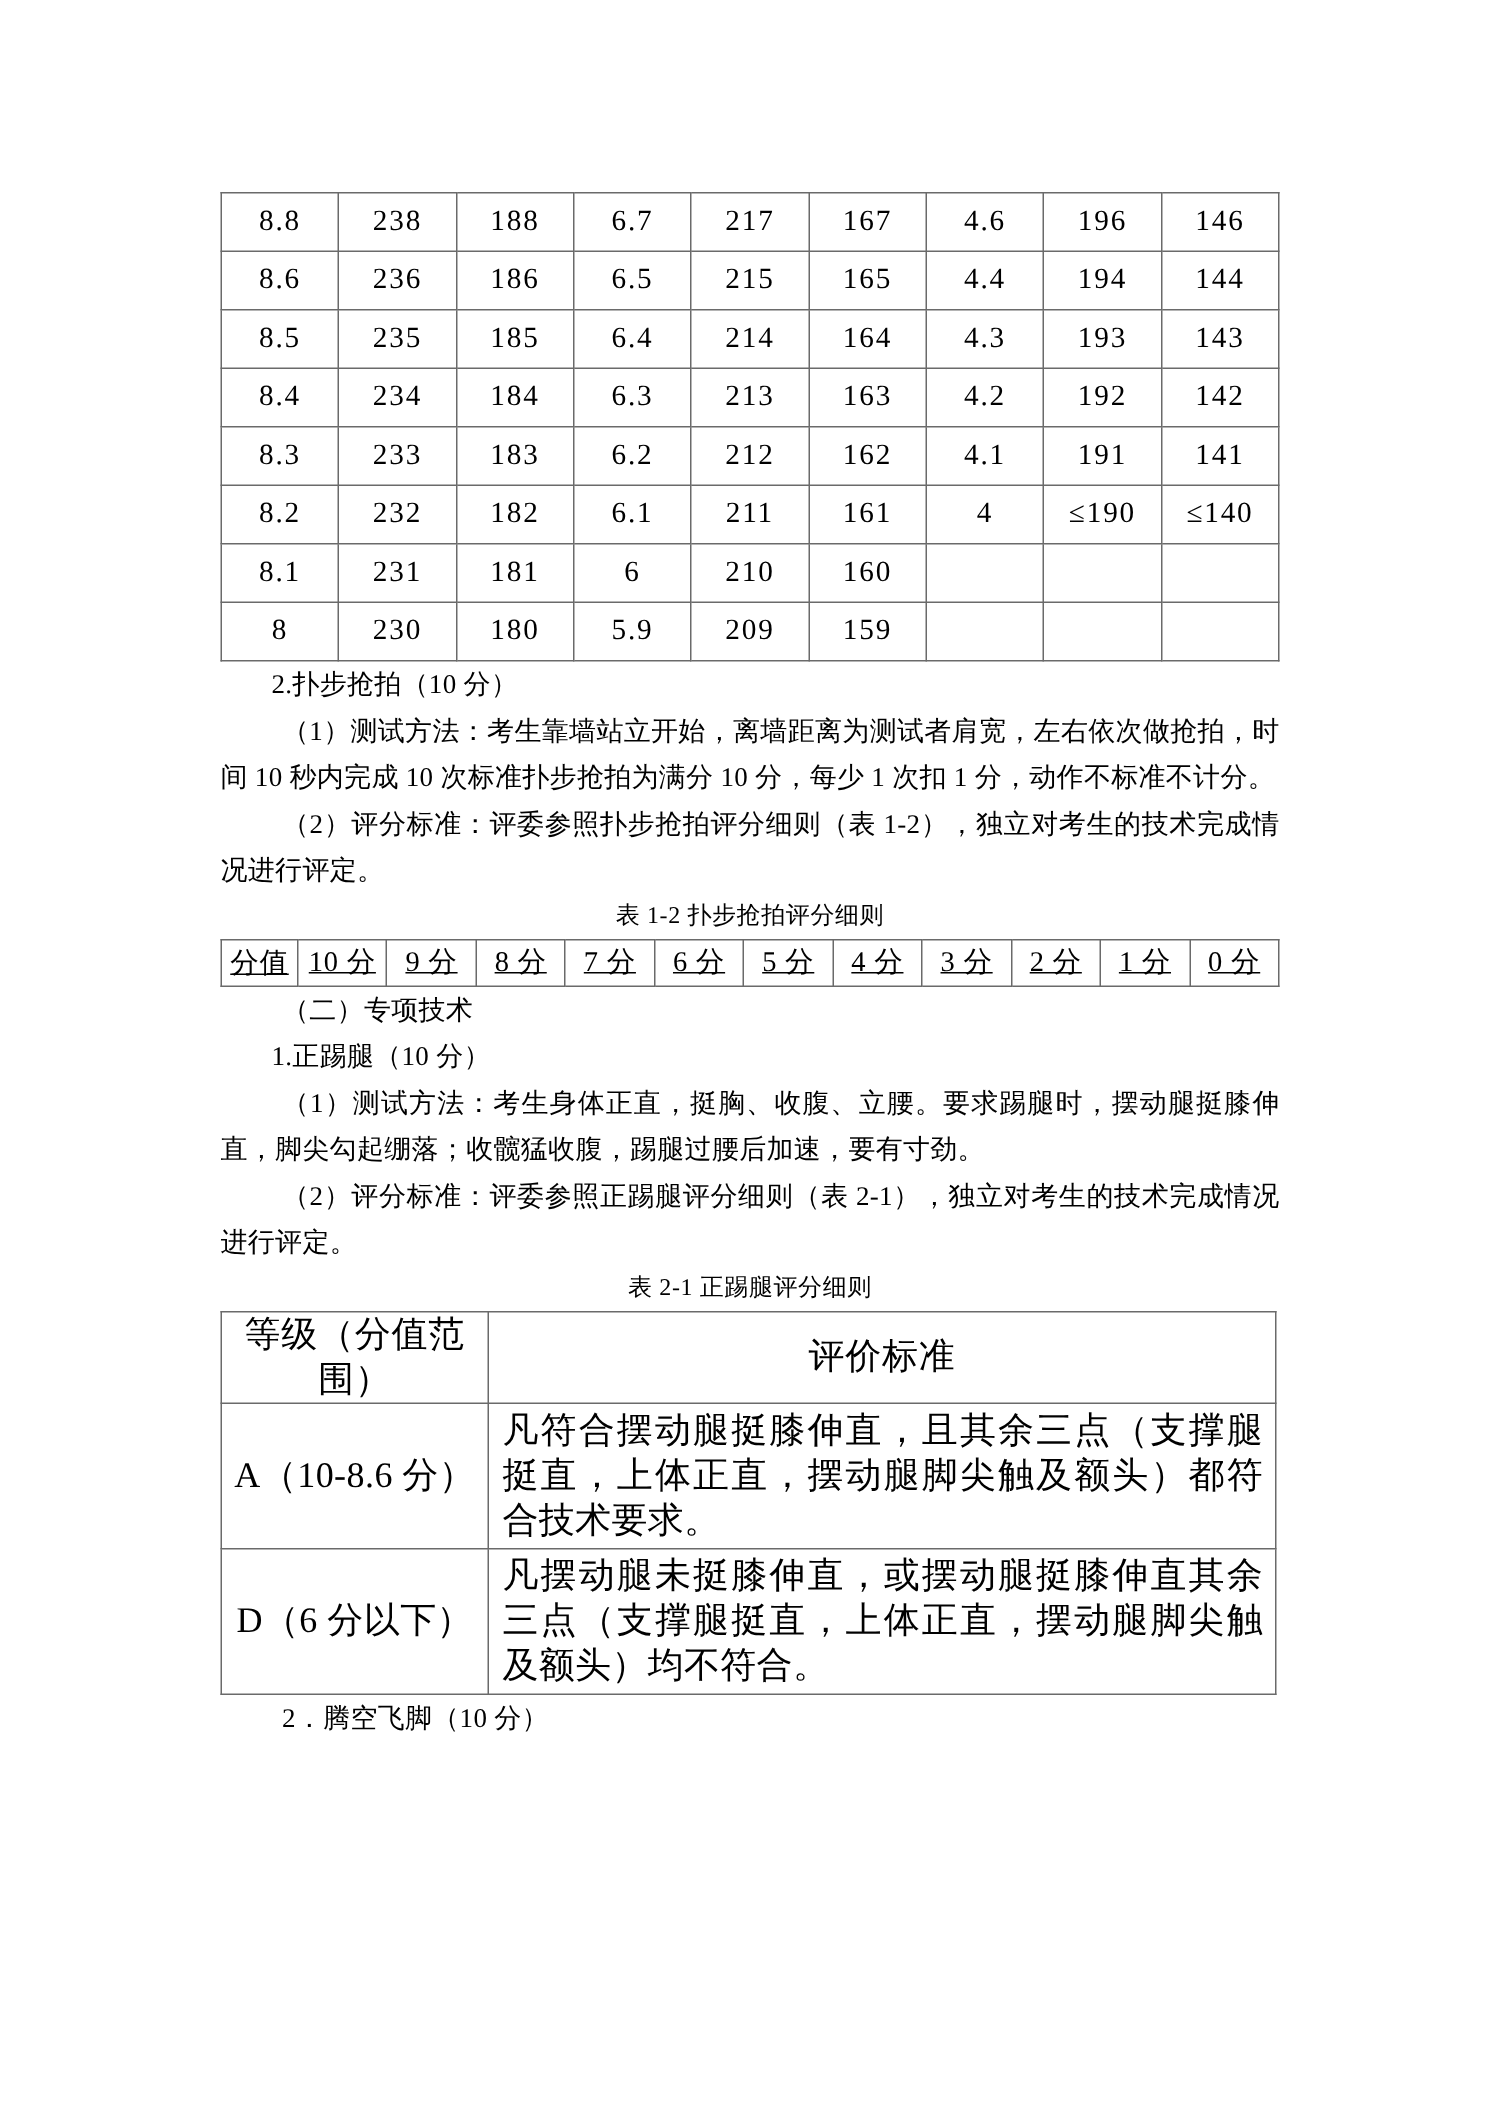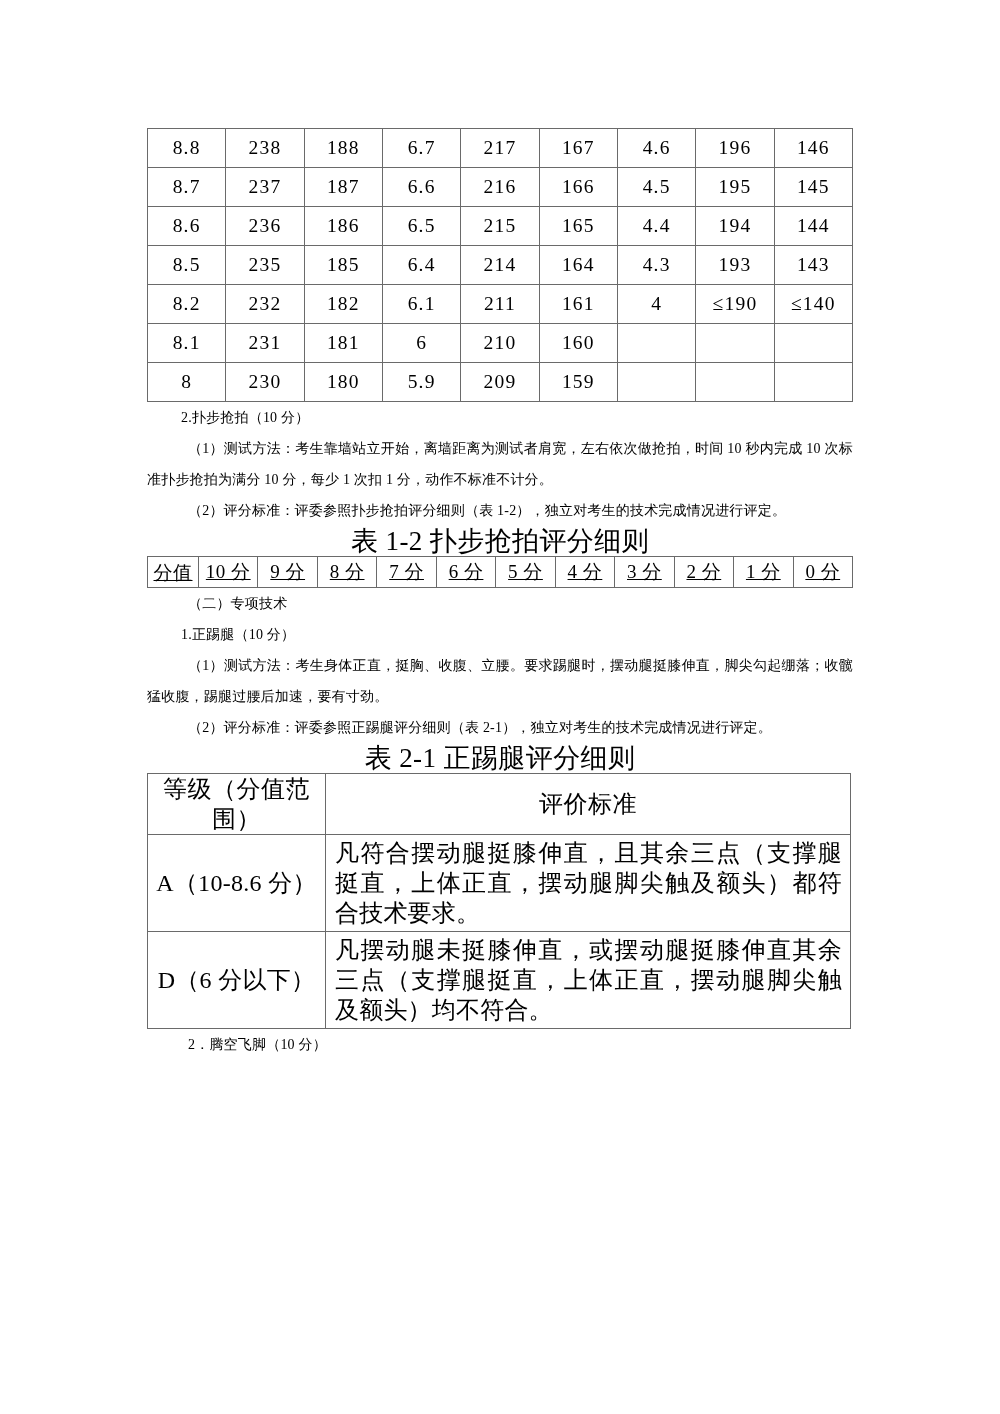--- a/index.html
+++ b/index.html
@@ -50,34 +50,34 @@
   
   table.grid-table td {
     height: 38px;
     font-size: 19.5px;
     letter-spacing: 1.2px;
   }
 
   
   p.para {
     margin: 0;
-    font-size: 14px;
+    font-size: 18px;
     line-height: 31px;
     text-align: justify;
     text-justify: inter-ideograph;
     letter-spacing: 0.2px;
   }
   p.indent2 { text-indent: 41px; font-family: Liberation Serif, serif; }
   p.indent1 { text-indent: 34px; }
   .block-gap-top { margin-top: 4px; }
 
   
   .table-caption {
     margin: 0;
-    font-size: 27px;
+    font-size: 16px;
     line-height: 30px;
     text-align: center;
     letter-spacing: 0.4px;
   }
 
   
   table.score-table { width: 706px; }
   table.score-table td { height: 26px; font-size: 19px; text-decoration: underline; }
   table.score-table td.vlabel {
     width: 50px;
@@ -126,51 +126,62 @@
           <td>238</td>
           <td>188</td>
           <td>6.7</td>
           <td>217</td>
           <td>167</td>
           <td>4.6</td>
           <td>196</td>
           <td>146</td>
         </tr>
         <tr>
-          <td>8.7</td>
-          <td>237</td>
-          <td>187</td>
-          <td>6.6</td>
-          <td>216</td>
-          <td>166</td>
-          <td>4.5</td>
-          <td>195</td>
-          <td>145</td>
-        </tr>
-        <tr>
           <td>8.6</td>
           <td>236</td>
           <td>186</td>
           <td>6.5</td>
           <td>215</td>
           <td>165</td>
           <td>4.4</td>
           <td>194</td>
           <td>144</td>
         </tr>
         <tr>
           <td>8.5</td>
           <td>235</td>
           <td>185</td>
           <td>6.4</td>
           <td>214</td>
           <td>164</td>
           <td>4.3</td>
           <td>193</td>
           <td>143</td>
+        </tr>
+        <tr>
+          <td>8.4</td>
+          <td>234</td>
+          <td>184</td>
+          <td>6.3</td>
+          <td>213</td>
+          <td>163</td>
+          <td>4.2</td>
+          <td>192</td>
+          <td>142</td>
+        </tr>
+        <tr>
+          <td>8.3</td>
+          <td>233</td>
+          <td>183</td>
+          <td>6.2</td>
+          <td>212</td>
+          <td>162</td>
+          <td>4.1</td>
+          <td>191</td>
+          <td>141</td>
         </tr>
         <tr>
           <td>8.2</td>
           <td>232</td>
           <td>182</td>
           <td>6.1</td>
           <td>211</td>
           <td>161</td>
           <td>4</td>
           <td>≤190</td>

